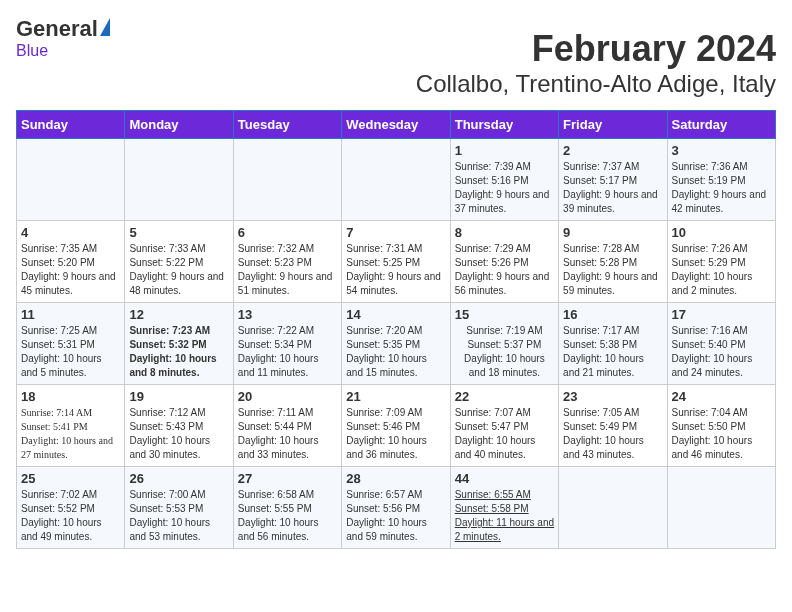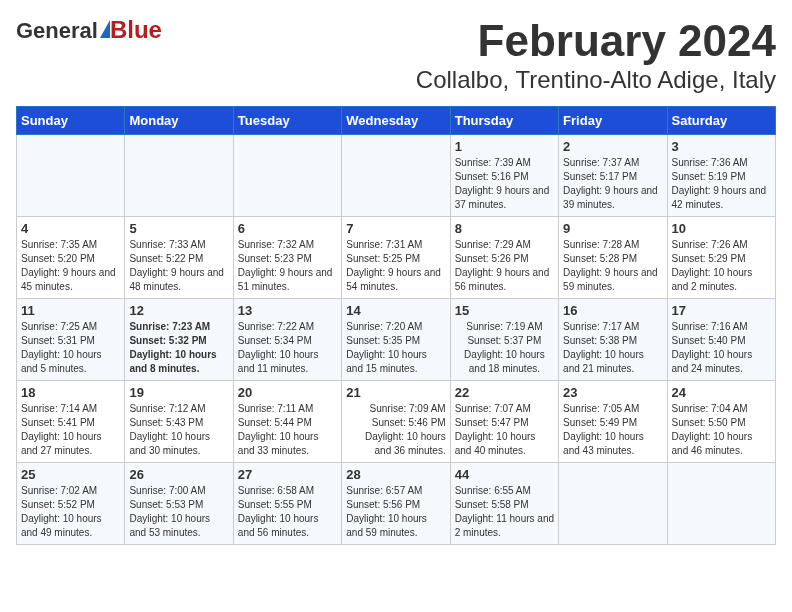--- a/index.html
+++ b/index.html
@@ -11,65 +11,66 @@
       padding: 16px;
     }
     .header-area {
       display: flex;
       align-items: flex-start;
       justify-content: space-between;
       margin-bottom: 12px;
     }
     .logo {
       display: flex;
-      flex-direction: row;
-      align-items: flex-end;
+      flex-direction: column;
+      align-items: flex-start;
     }
     .logo-text {
       display: flex;
       align-items: center;
     }
     .logo-general {
       font-size: 22px;
       font-weight: bold;
       color: #333;
     }
     .logo-blue {
-      font-size: 24px;
-      font-weight: bold;
-      color: #b91c1c;
+      font-size: 16px;
+      font-weight: normal;
+      color: #6d28d9;
     }
     .logo-triangle {
       width: 0;
       height: 0;
       border-left: 10px solid transparent;
       border-bottom: 18px solid #1a6bbf;
       margin-left: 2px;
       margin-top: -4px;
     }
     .title-area {
       text-align: right;
     }
     .title-area h1 {
-      font-size: 44px;
+      font-size: 36px;
       font-weight: bold;
       color: #333;
+      margin-top: 12px;
     }
     .title-area h2 {
       font-size: 24px;
       font-weight: normal;
       color: #333;
     }
     .calendar {
       width: 100%;
       border-collapse: collapse;
       font-size: 11px;
     }
     .calendar thead th {
-      background-color: #1d4ed8;
+      background-color: #6d28d9;
       color: #fff;
       padding: 6px 4px;
       text-align: left;
       font-size: 13px;
       font-weight: bold;
       border: 1px solid #2a76c6;
     }
     .calendar tbody td {
       border: 1px solid #ccc;
       vertical-align: top;
@@ -237,39 +238,39 @@
         <td>
           <span class="day-number">17</span>
           <div class="day-info" style="white-space: pre-line;">Sunrise: 7:16 AM
 Sunset: 5:40 PM
 Daylight: 10 hours and 24 minutes.</div>
         </td>
       </tr>
       <tr>
         <td>
           <span class="day-number">18</span>
-          <div class="day-info" style="white-space: pre-line;">Sunrise: 7:14 AM
+          <div class="day-info" style="white-space: pre-line; font-family: Liberation Serif, serif;">Sunrise: 7:14 AM
 Sunset: 5:41 PM
 Daylight: 10 hours and 27 minutes.</div>
         </td>
         <td>
           <span class="day-number">19</span>
           <div class="day-info" style="white-space: pre-line;">Sunrise: 7:12 AM
 Sunset: 5:43 PM
 Daylight: 10 hours and 30 minutes.</div>
         </td>
         <td>
           <span class="day-number">20</span>
           <div class="day-info" style="white-space: pre-line;">Sunrise: 7:11 AM
 Sunset: 5:44 PM
 Daylight: 10 hours and 33 minutes.</div>
         </td>
         <td>
           <span class="day-number">21</span>
-          <div class="day-info" style="white-space: pre-line; text-align: right;">Sunrise: 7:09 AM
+          <div class="day-info" style="white-space: pre-line;">Sunrise: 7:09 AM
 Sunset: 5:46 PM
 Daylight: 10 hours and 36 minutes.</div>
         </td>
         <td>
           <span class="day-number">22</span>
           <div class="day-info" style="white-space: pre-line;">Sunrise: 7:07 AM
 Sunset: 5:47 PM
 Daylight: 10 hours and 40 minutes.</div>
         </td>
         <td>
@@ -305,21 +306,21 @@
 Daylight: 10 hours and 56 minutes.</div>
         </td>
         <td>
           <span class="day-number">28</span>
           <div class="day-info" style="white-space: pre-line;">Sunrise: 6:57 AM
 Sunset: 5:56 PM
 Daylight: 10 hours and 59 minutes.</div>
         </td>
         <td>
           <span class="day-number">44</span>
-          <div class="day-info" style="white-space: pre-line;">Sunrise: 6:55 AM
+          <div class="day-info" style="white-space: pre-line; text-decoration: underline;">Sunrise: 6:55 AM
 Sunset: 5:58 PM
 Daylight: 11 hours and 2 minutes.</div>
         </td>
         <td class="empty-cell"></td>
         <td class="empty-cell"></td>
       </tr>
     </tbody>
 </table>
 
 </body></html>

